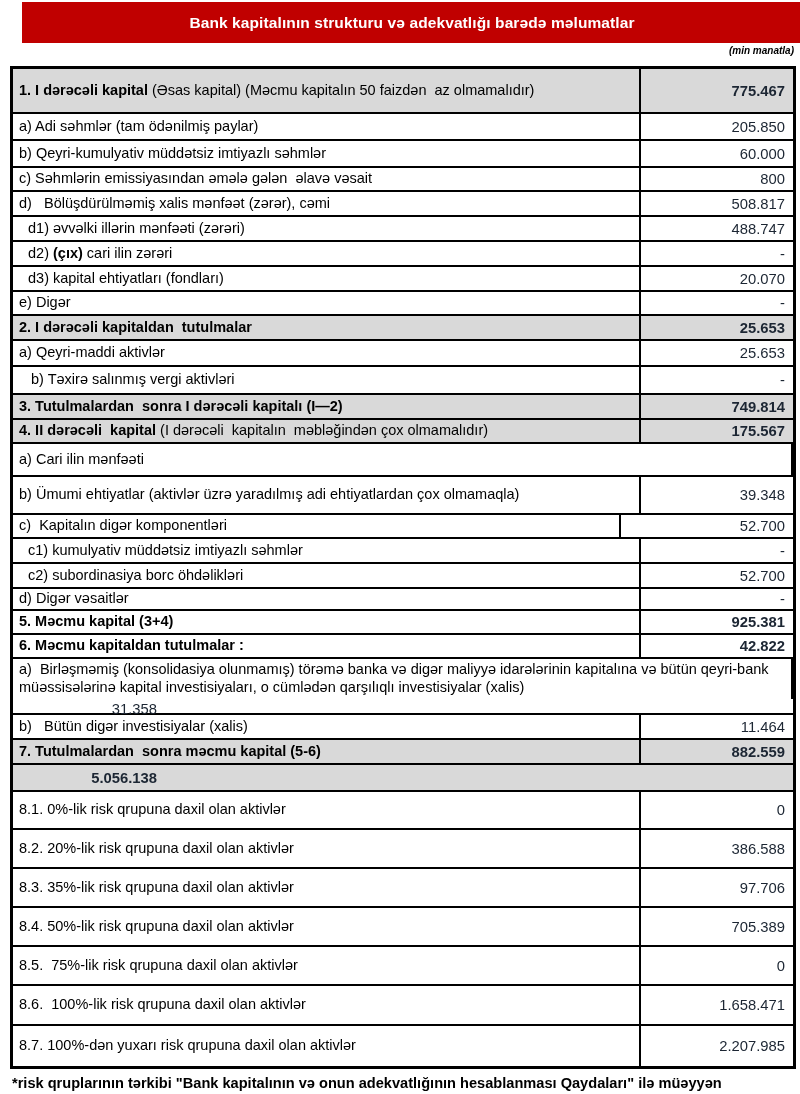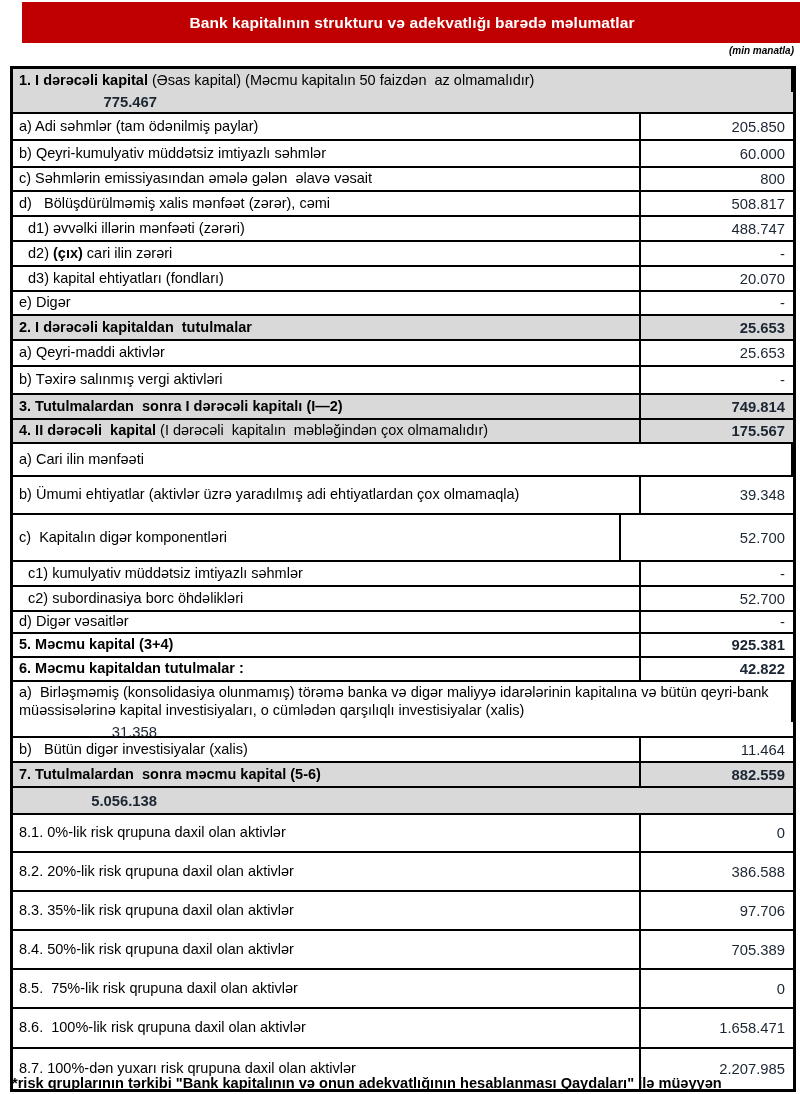--- a/index.html
+++ b/index.html
@@ -50,21 +50,21 @@
 </head>
 <body>
 
 <div class="red-banner">
   <span>Bank kapitalının strukturu və adekvatlığı barədə məlumatlar</span>
 </div>
 
 <div class="unit-note">(min manatla)</div>
 
 <div class="cap-table">
-    <div class="row gray" style="height: 45px; flex-direction: column;">
+    <div class="row gray" style="height: 45px;">
       <div class="cell label">
         <div class="txt"><span class="b">1. I dərəcəli kapital </span><span>(Əsas kapital) (Məcmu kapitalın 50 faizdən  az olmamalıdır)</span></div>
       </div>
       <div class="cell value b">775.467</div>
     </div>
     <div class="row" style="height: 27px;">
       <div class="cell label">
         <div class="txt"><span>a) Adi səhmlər (tam ödənilmiş paylar)</span></div>
       </div>
       <div class="cell value">205.850</div>
@@ -116,21 +116,21 @@
         <div class="txt"><span class="b">2. I dərəcəli kapitaldan  tutulmalar</span></div>
       </div>
       <div class="cell value b">25.653</div>
     </div>
     <div class="row" style="height: 26px;">
       <div class="cell label">
         <div class="txt"><span>a) Qeyri-maddi aktivlər</span></div>
       </div>
       <div class="cell value">25.653</div>
     </div>
-    <div class="row" style="height: 28px;">
+    <div class="row" style="height: 28px; padding-left: 12px;">
       <div class="cell label">
         <div class="txt"><span>b) Təxirə salınmış vergi aktivləri</span></div>
       </div>
       <div class="cell value">-</div>
     </div>
     <div class="row gray" style="height: 25px;">
       <div class="cell label">
         <div class="txt"><span class="b">3. Tutulmalardan  sonra I dərəcəli kapitalı (I—2)</span></div>
       </div>
       <div class="cell value b">749.814</div>
@@ -145,21 +145,21 @@
       <div class="cell label">
         <div class="txt"><span>a) Cari ilin mənfəəti</span></div>
       </div>
     </div>
     <div class="row" style="height: 38px;">
       <div class="cell label">
         <div class="txt"><span>b) Ümumi ehtiyatlar (aktivlər üzrə yaradılmış adi ehtiyatlardan çox olmamaqla)</span></div>
       </div>
       <div class="cell value">39.348</div>
     </div>
-    <div class="row" style="height: 47px; gap: 20px;">
+    <div class="row" style="height: 24px; gap: 20px;">
       <div class="cell label">
         <div class="txt"><span>c)  Kapitalın digər komponentləri</span></div>
       </div>
       <div class="cell value">52.700</div>
     </div>
     <div class="row" style="height: 25px;">
       <div class="cell label ind">
         <div class="txt"><span>c1) kumulyativ müddətsiz imtiyazlı səhmlər</span></div>
       </div>
       <div class="cell value">-</div>

